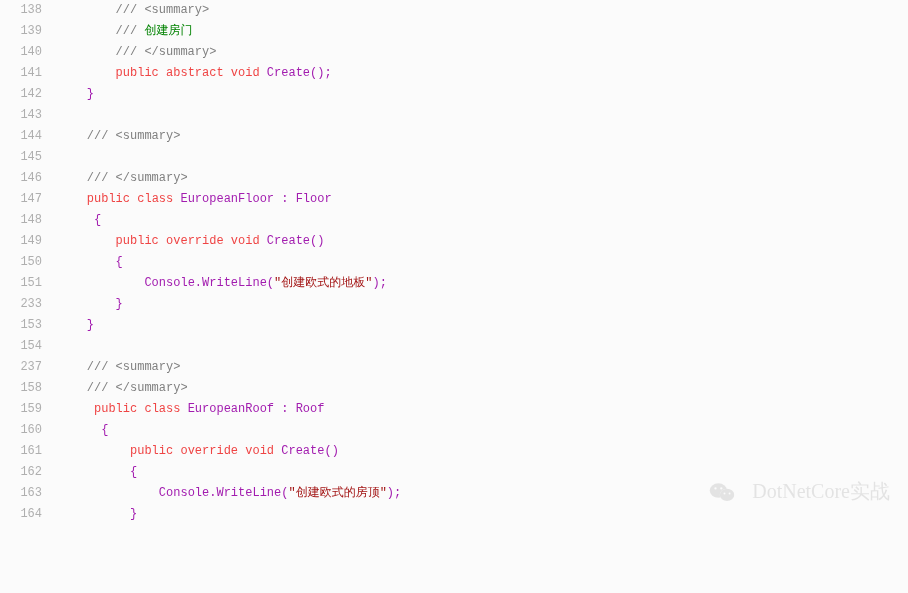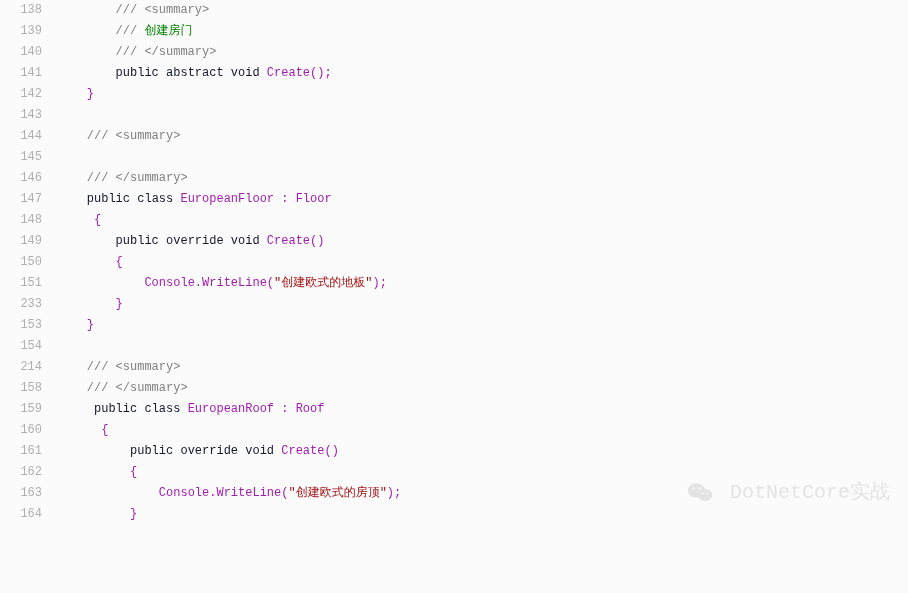--- a/index.html
+++ b/index.html
@@ -30,33 +30,33 @@
     padding-right: 8px;
     user-select: none;
     flex-shrink: 0;
   }
   .code {
     white-space: pre;
     padding-left: 8px;
   }
   .c-comment { color: #008200; }
   .c-doc { color: gray; }
-  .c-keyword { color: #0f172a; }
+  .c-keyword { color: #ef4444; }
   .c-string { color: #a31515; }
   .c-plain { color: #a21caf; }
   .watermark {
     position: absolute;
     right: 18px;
     bottom: 22px;
     display: flex;
     align-items: center;
     gap: 17px;
     color: #dcdcdc;
     opacity: 0.75;
-    font-family: Liberation Mono, monospace;
+    font-family: Liberation Serif, serif;
     font-size: 20px;
     pointer-events: none;
   }
   .wm-icon {
     width: 26px;
     height: 22px;
     display: inline-flex;
     align-items: center;
     justify-content: center;
   }
@@ -128,21 +128,21 @@
       </div>
       <div class="line">
         <div class="gutter">153</div>
         <div class="code">    <span class="c-plain">}</span></div>
       </div>
       <div class="line">
         <div class="gutter">154</div>
         <div class="code"></div>
       </div>
       <div class="line">
-        <div class="gutter">214</div>
+        <div class="gutter">237</div>
         <div class="code">    <span class="c-doc">/// &lt;summary&gt;</span></div>
       </div>
       <div class="line">
         <div class="gutter">158</div>
         <div class="code">    <span class="c-doc">/// &lt;/summary&gt;</span></div>
       </div>
       <div class="line">
         <div class="gutter">159</div>
         <div class="code">     <span class="c-keyword">public</span><span class="c-plain"> </span><span class="c-keyword">class</span><span class="c-plain"> EuropeanRoof : Roof</span></div>
       </div>

